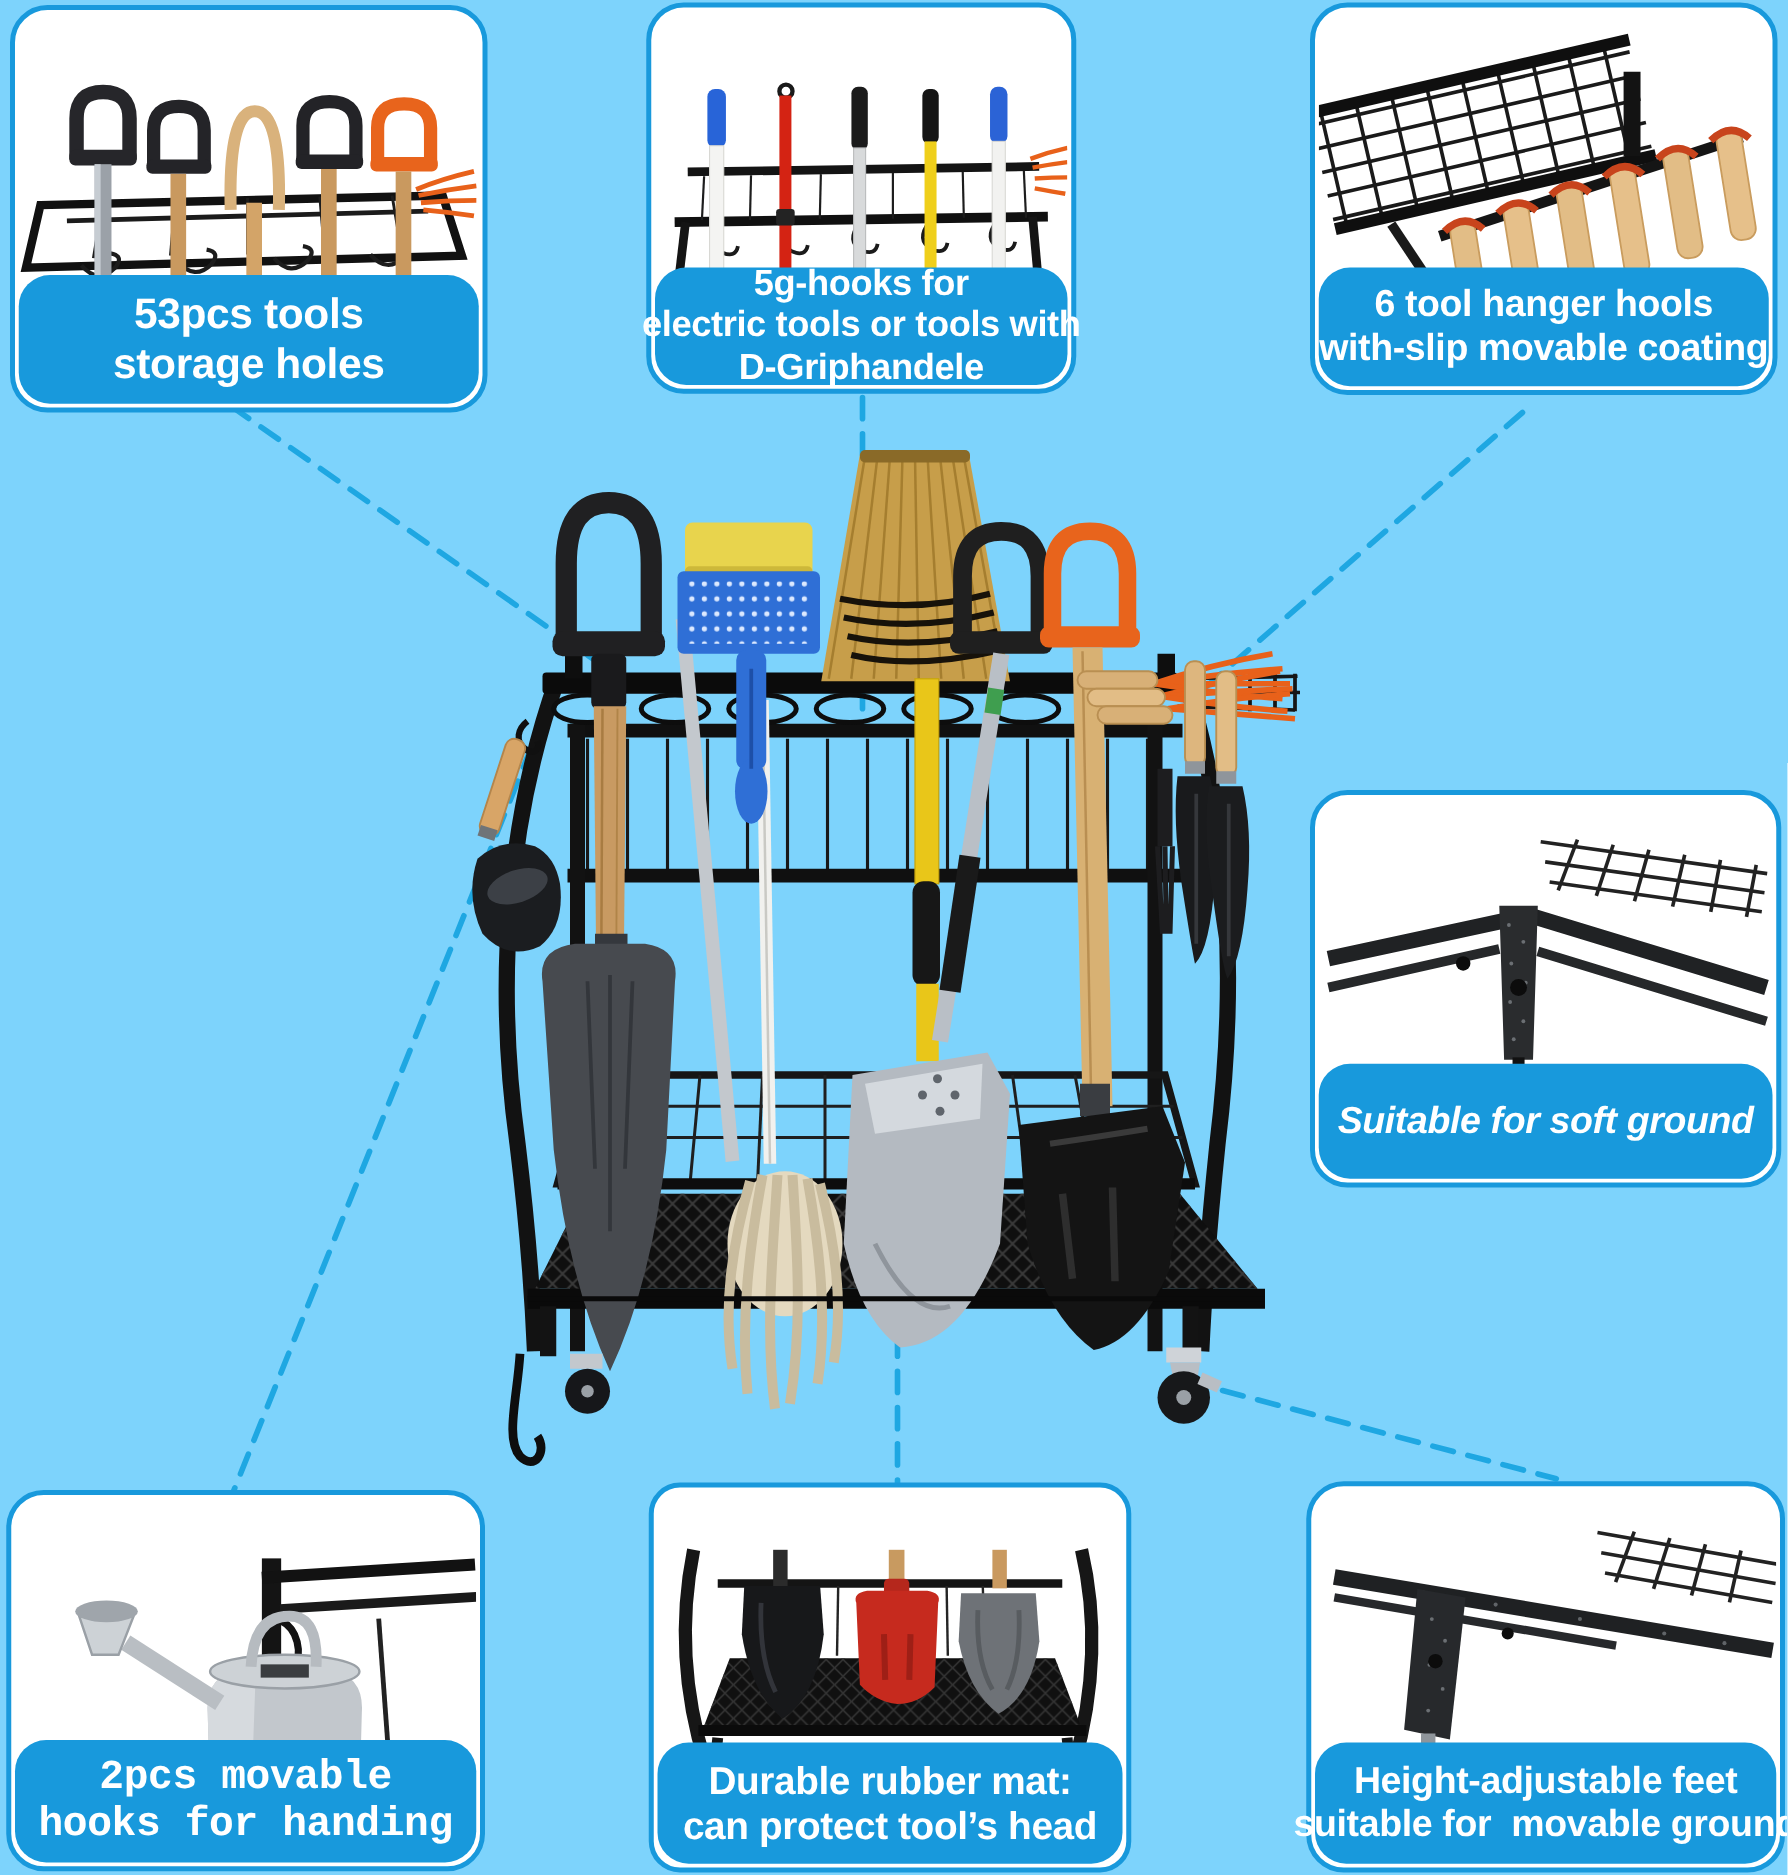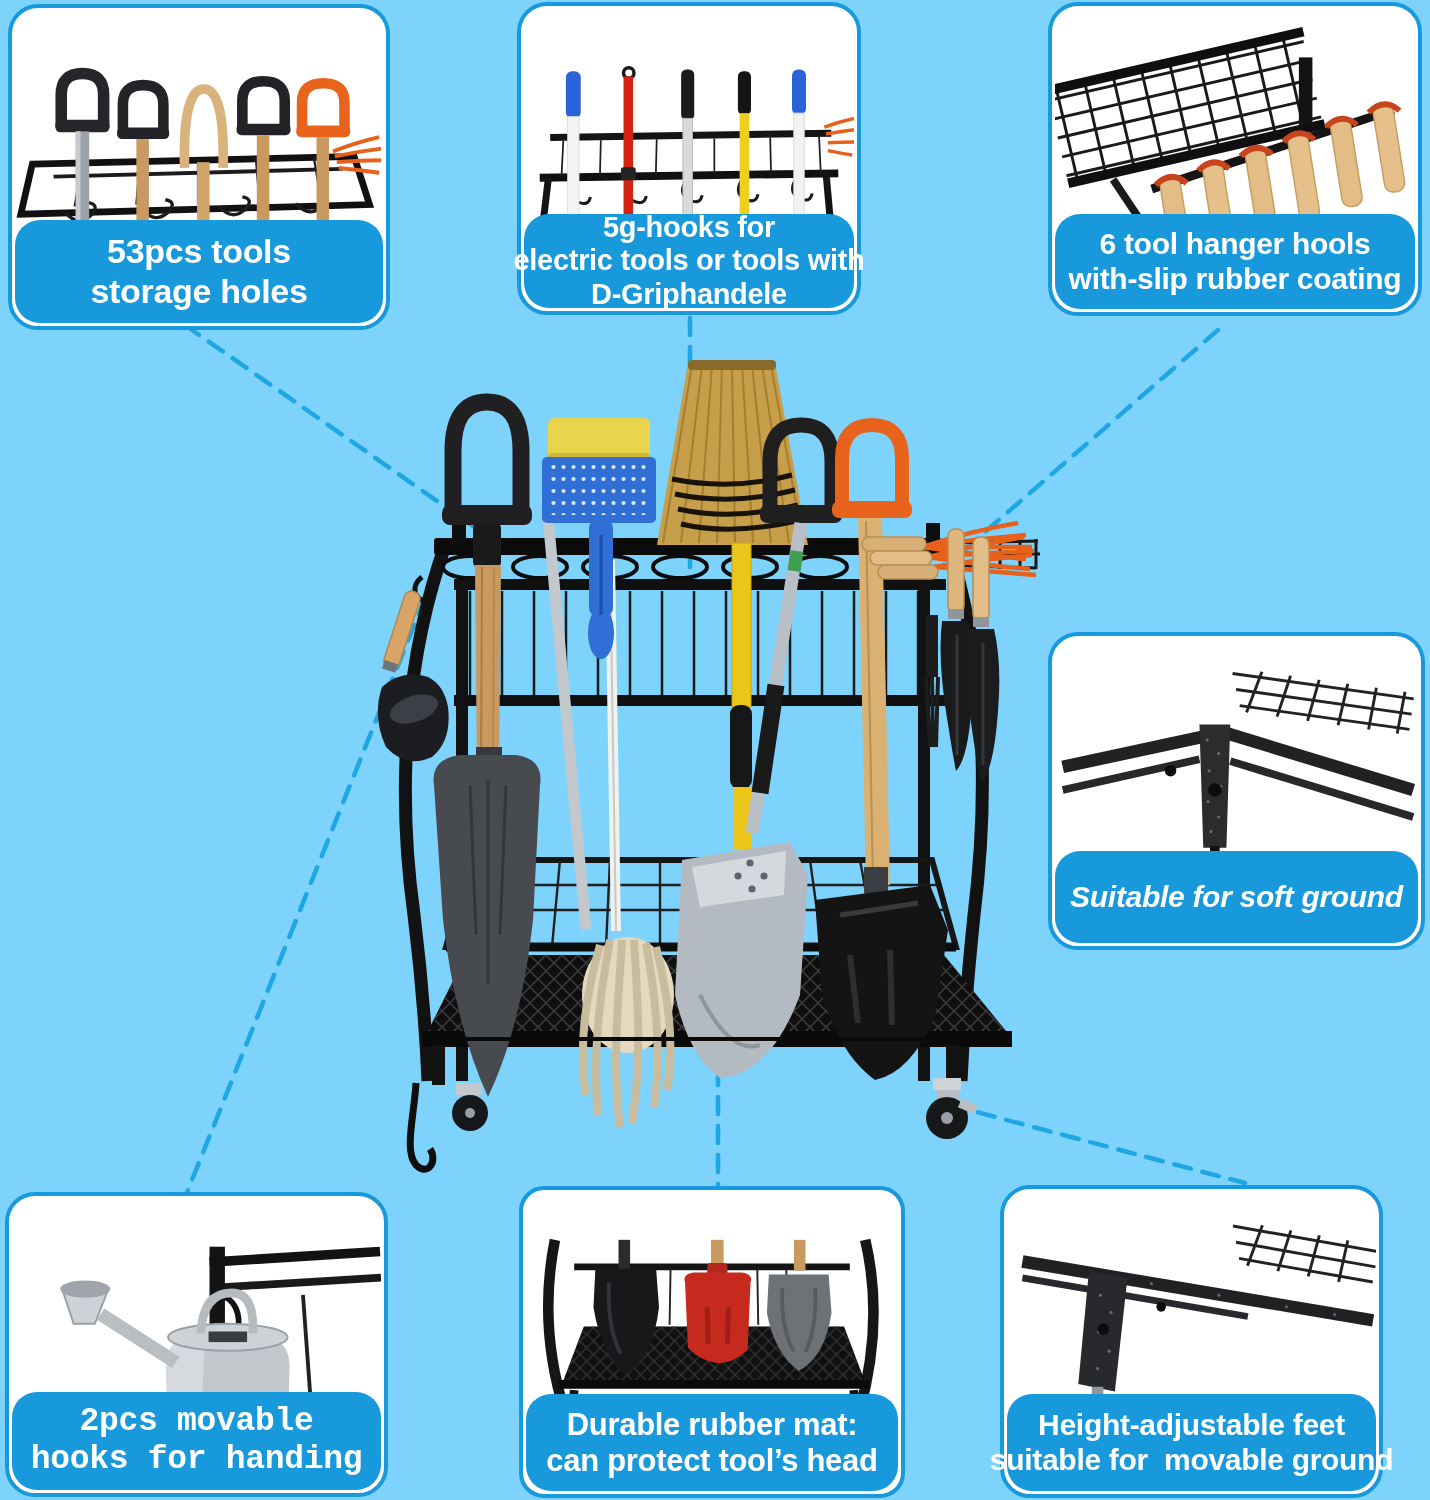--- a/index.html
+++ b/index.html
@@ -12,21 +12,21 @@
         display:flex;flex-direction:column;align-items:center;justify-content:center;
         color:#fff;font-weight:bold;text-align:center;letter-spacing:-0.3px;line-height:1.16;}
   .band div{white-space:pre;}
   
   .c-tl{left:8px;top:4px;width:382px;height:326px;}   .c-tl .band{height:103px;font-size:34px;}
   .c-tc{left:517px;top:2px;width:344px;height:313px;} .c-tc .band{height:94px;font-size:29px;}
   .c-tr{left:1048px;top:2px;width:374px;height:314px;padding-left:12px;}.c-tr .band{height:95px;font-size:30px;}
   .c-mr{left:1048px;top:632px;width:377px;height:318px;font-style:italic;}.c-mr .band{height:92px;font-size:30px;}
   .c-bl{left:5px;top:1192px;width:383px;height:305px;font-family:Liberation Mono, monospace;} .c-bl .band{height:98px;font-size:33px;}
   .c-bc{left:519px;top:1186px;width:386px;height:312px;border-radius:25px;}.c-bc .band{height:97px;font-size:31px;}
-  .c-br{left:1000px;top:1185px;width:383px;height:313px;}.c-br .band{height:97px;font-size:30px;}
+  .c-br{left:1045px;top:1185px;width:383px;height:313px;}.c-br .band{height:97px;font-size:30px;}
   #product{position:absolute;left:370px;top:355px;width:680px;height:830px;}
   #lines{position:absolute;left:0;top:0;width:1430px;height:1500px;pointer-events:none;}
 </style>
 </head>
 <body>
 
 <div id="canvas">
 
   <svg id="lines" viewBox="0 0 1430 1500">
     <g stroke="#1ea7e2" stroke-width="4.5" stroke-dasharray="17 12" stroke-linecap="round" fill="none">
@@ -419,21 +419,21 @@
             <path d="M 148 121 q 16 -16 32 -2"></path>
           <path d="M 192 106 q 16 -16 32 -2"></path>
             <path d="M 236 91 q 16 -16 32 -2"></path>
           <path d="M 280 76 q 16 -16 32 -2"></path>
             <path d="M 324 61 q 16 -16 32 -2"></path>
         </g>
       </svg>
     </div>
     <div class="band">
       <div>6 tool hanger hools</div>
-      <div>with-slip rubber coating</div>
+      <div>with-slip movable coating</div>
     </div>
   </div>
 
   <div class="callout c-mr">
     <div class="photo">
       <svg viewBox="0 0 377 226">
         <g transform="rotate(8 290 30)">
           <g stroke="#222" stroke-width="3">
             <line x1="180" y1="6" x2="370" y2="6"></line>
               <line x1="186" y1="22" x2="370" y2="22"></line>

